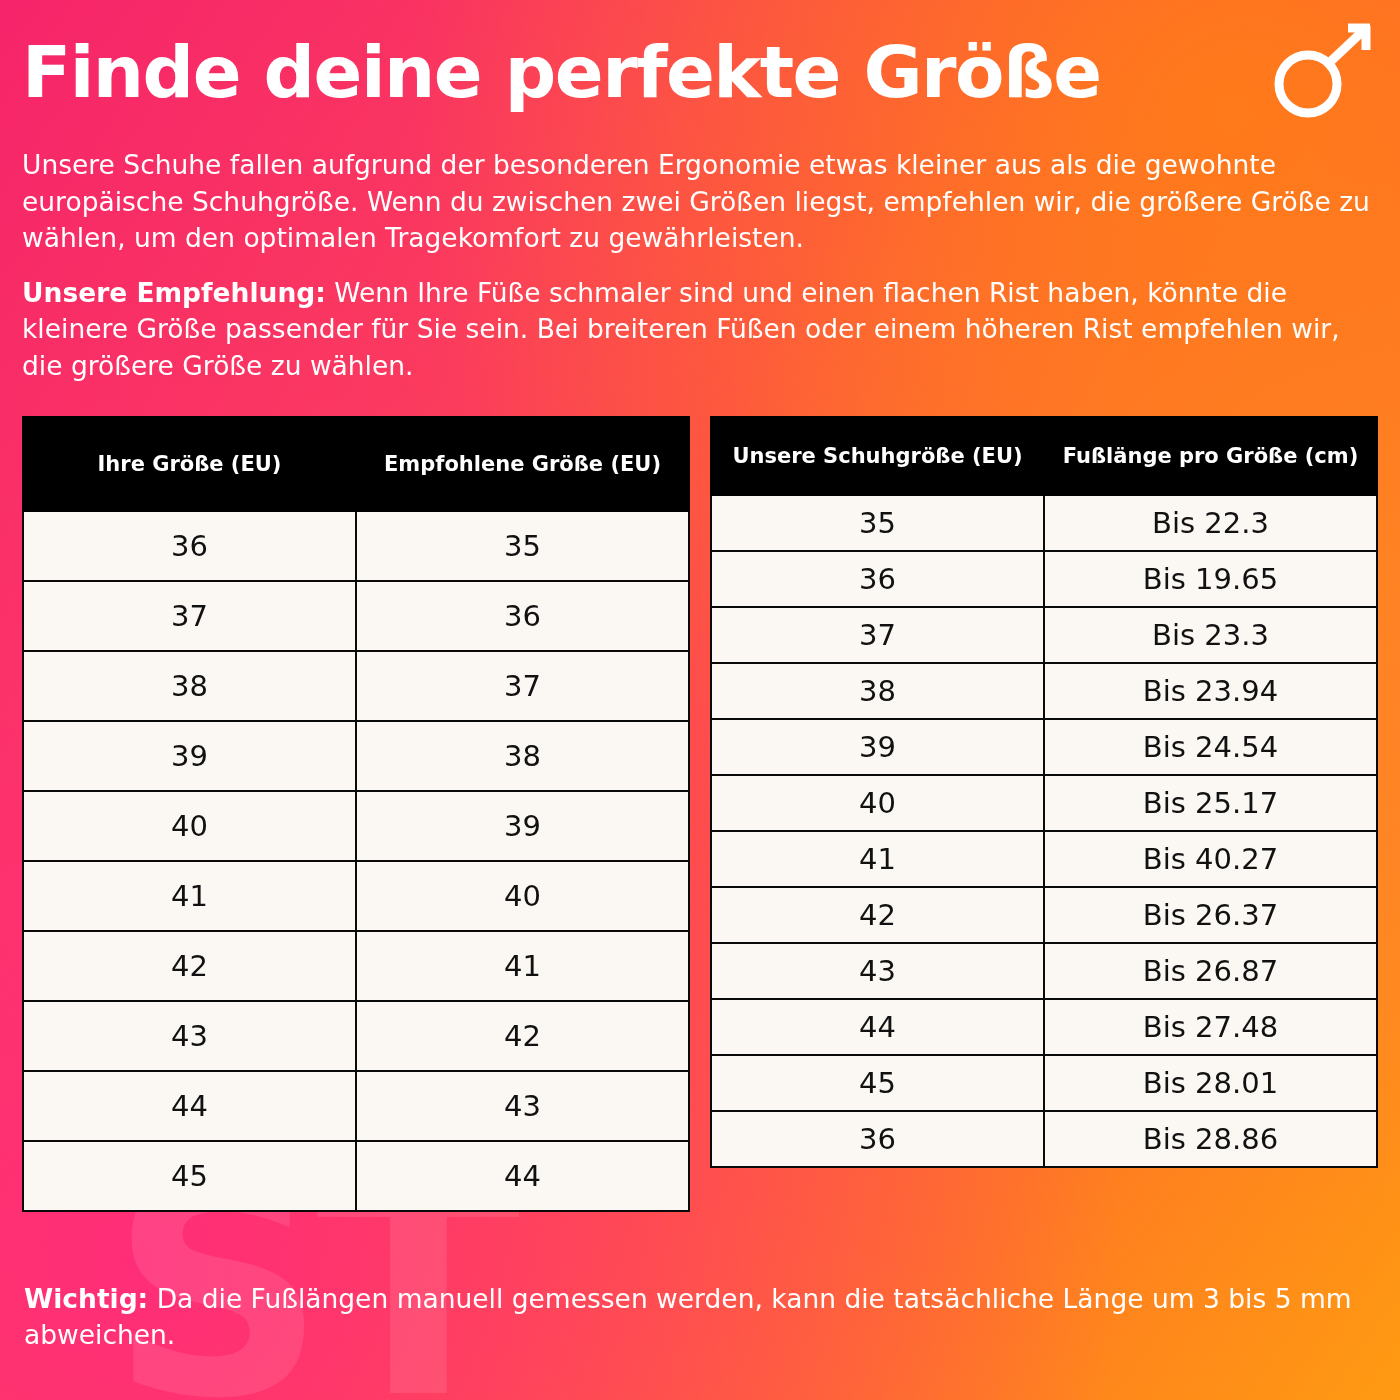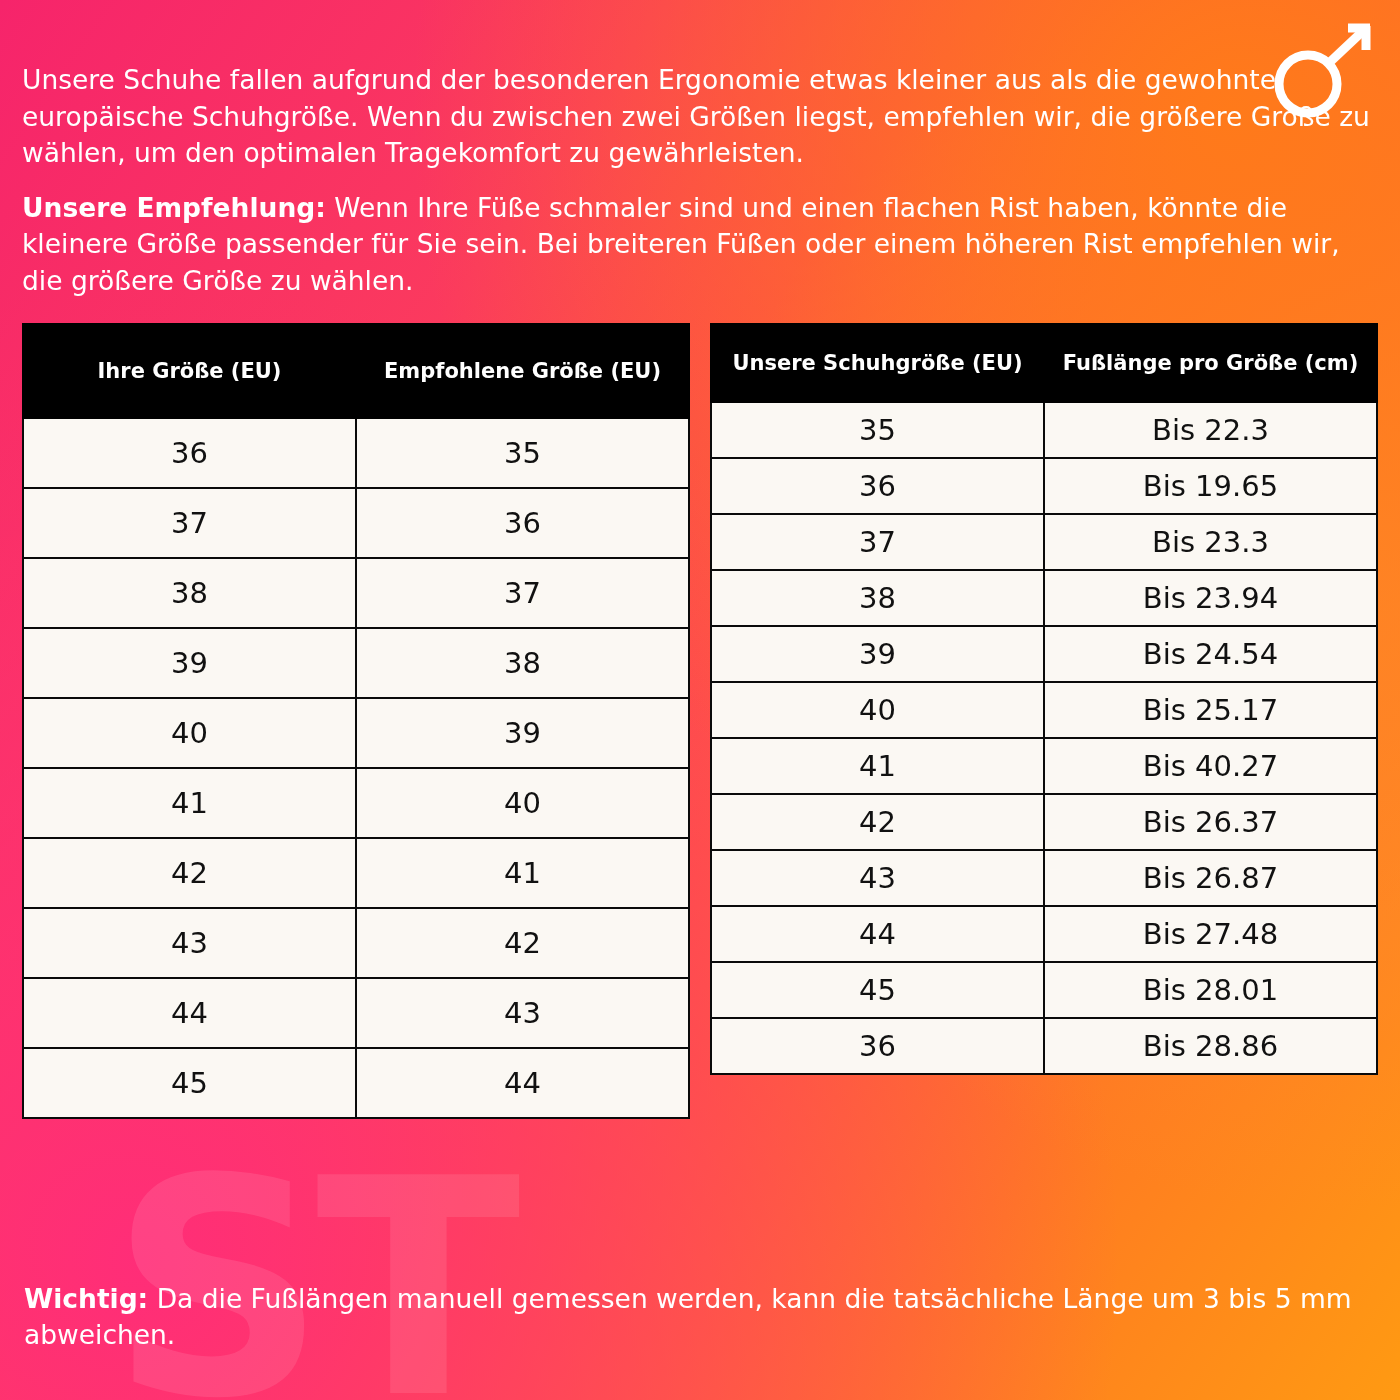--- a/index.html
+++ b/index.html
@@ -61,21 +61,21 @@
     line-height: 1.38;
     margin: 0;
   }
   p.intro { margin-top: 32px; }
   p.rec { margin-top: 18px; }
   .bold { font-weight: 700; }
 
   .tables {
     display: flex;
     gap: 20px;
-    margin-top: 24px;
+    margin-top: 32px;
     align-items: flex-start;
   }
   table {
     border-collapse: collapse;
     background: #fbf8f3;
     table-layout: fixed;
   }
   table.left { width: 680px; }
   table.right { width: 680px; }
   table thead th {
@@ -119,20 +119,21 @@
 
   <svg class="logo" viewBox="0 0 104 104" xmlns="http://www.w3.org/2000/svg">
     <circle cx="38" cy="62" r="29" fill="none" stroke="#ffffff" stroke-width="9"></circle>
     <line x1="60" y1="40" x2="94" y2="8" stroke="#ffffff" stroke-width="9" stroke-linecap="butt"></line>
     <line x1="78" y1="6" x2="100" y2="6" stroke="#ffffff" stroke-width="9"></line>
     <line x1="96" y1="4" x2="96" y2="28" stroke="#ffffff" stroke-width="9"></line>
   </svg>
 
   <div class="content">
 
+    <h1 class="title">Finde deine perfekte Größe</h1>
 
     <p class="intro">Unsere Schuhe fallen aufgrund der besonderen Ergonomie etwas kleiner aus als die gewohnte europäische Schuhgröße. Wenn du zwischen zwei Größen liegst, empfehlen wir, die größere Größe zu wählen, um den optimalen Tragekomfort zu gewährleisten.</p>
 
     <p class="rec"><span class="bold">Unsere Empfehlung:</span><span> Wenn Ihre Füße schmaler sind und einen flachen Rist haben, könnte die kleinere Größe passender für Sie sein. Bei breiteren Füßen oder einem höheren Rist empfehlen wir, die größere Größe zu wählen.</span></p>
 
     <div class="tables">
 
       <table class="left">
         <thead>
           <tr>

